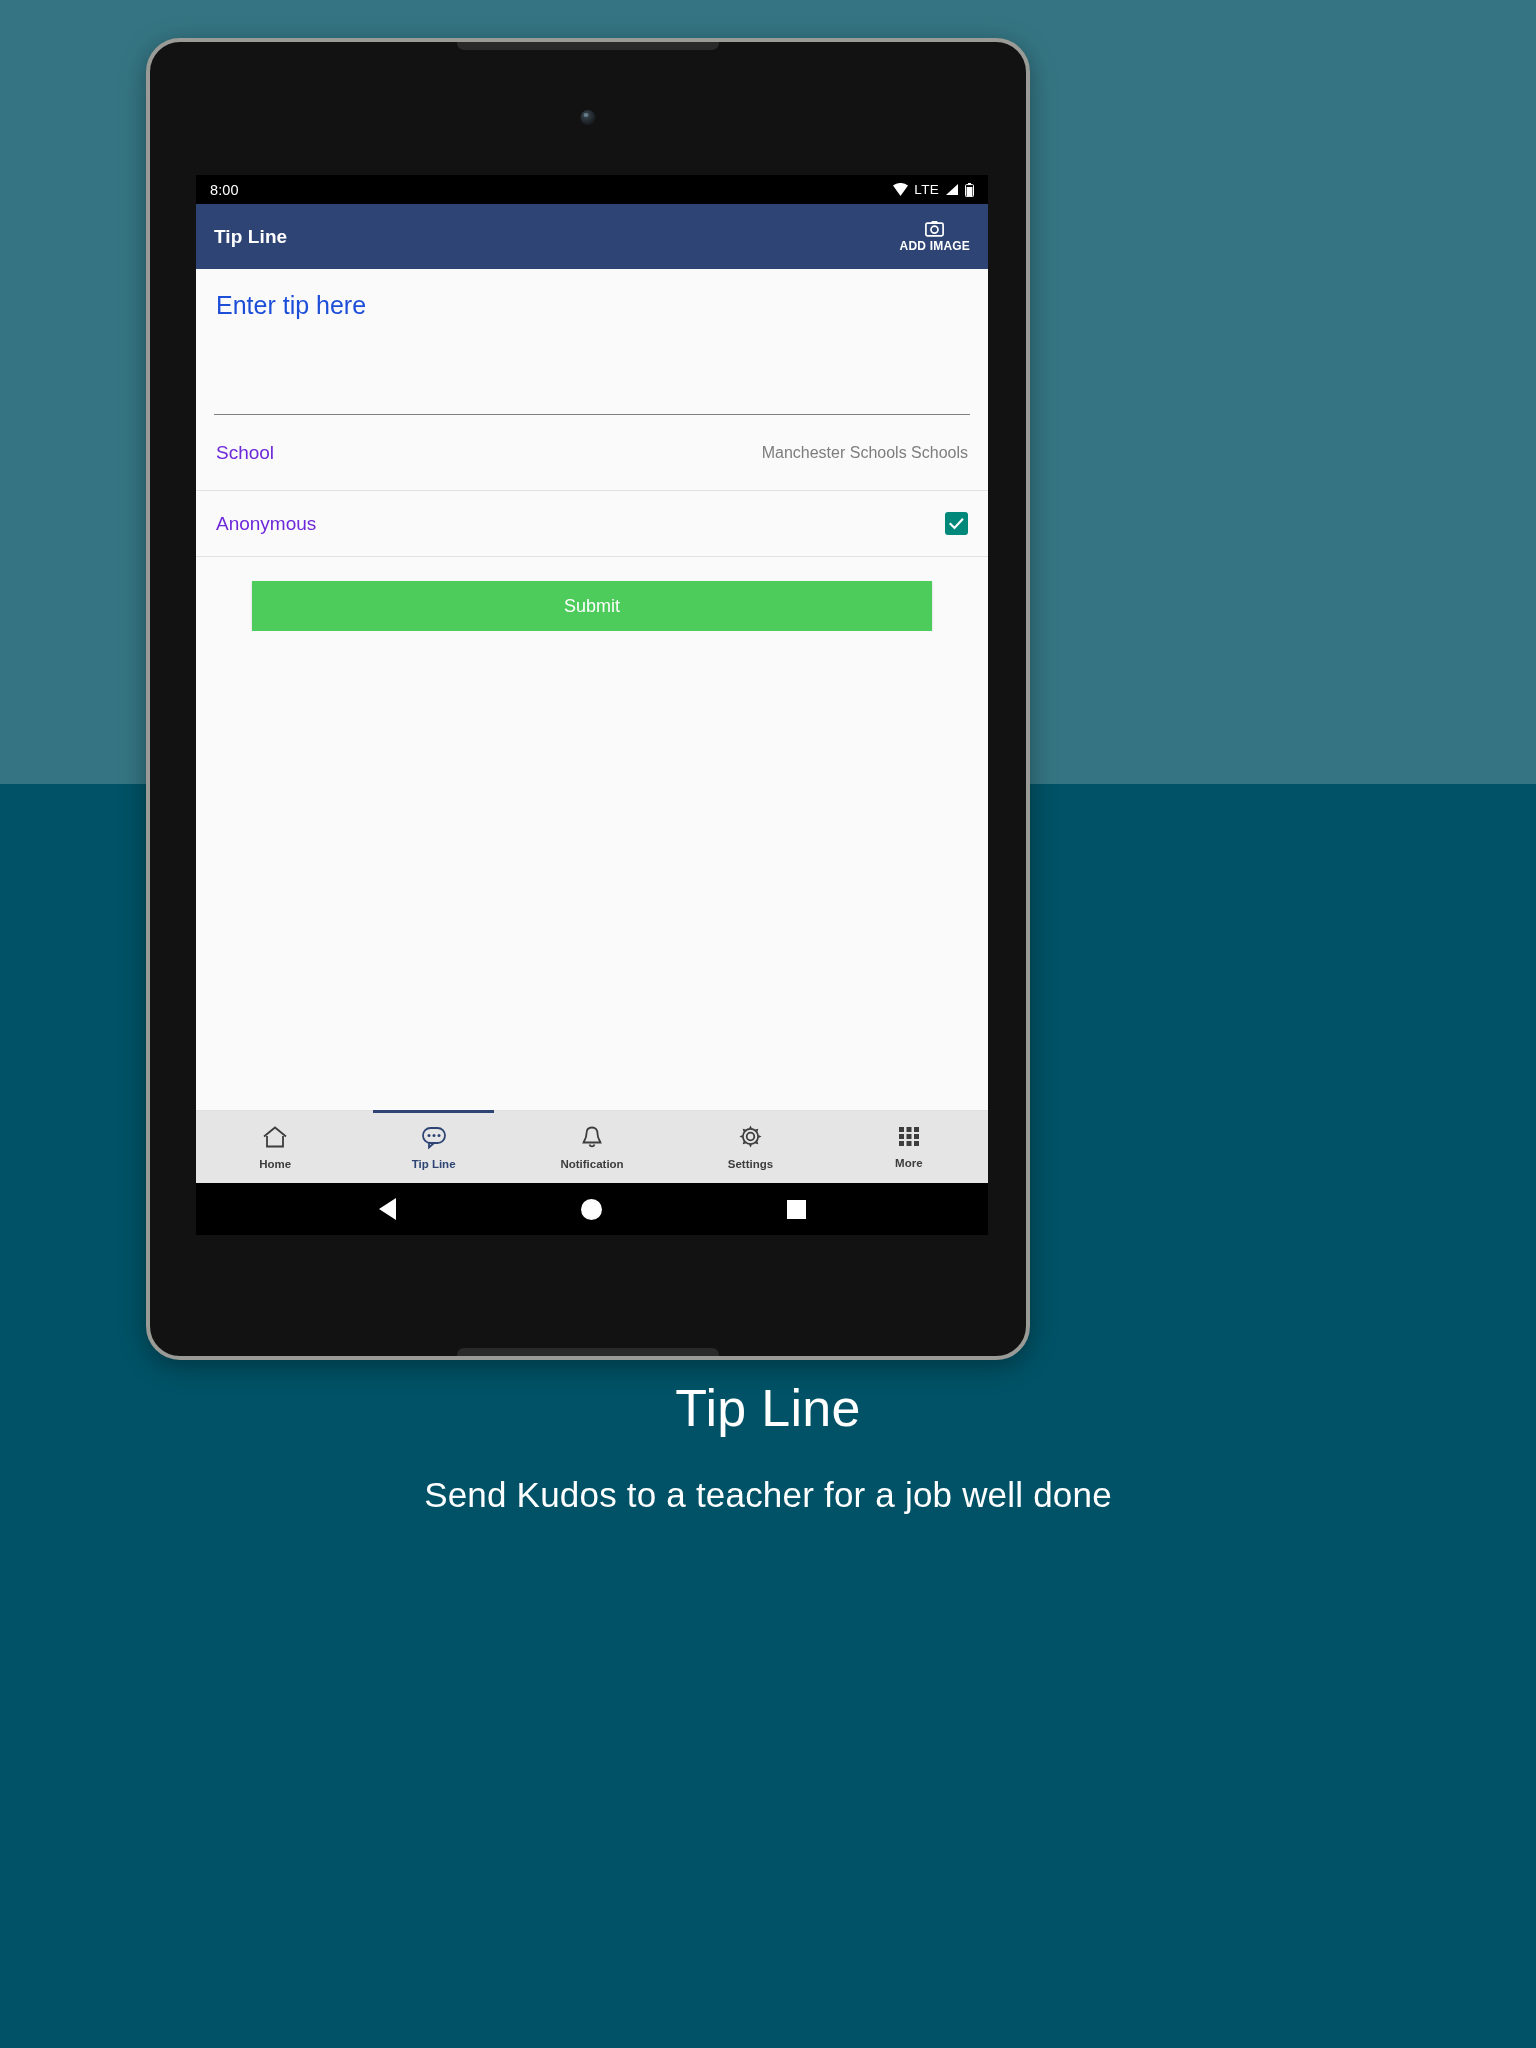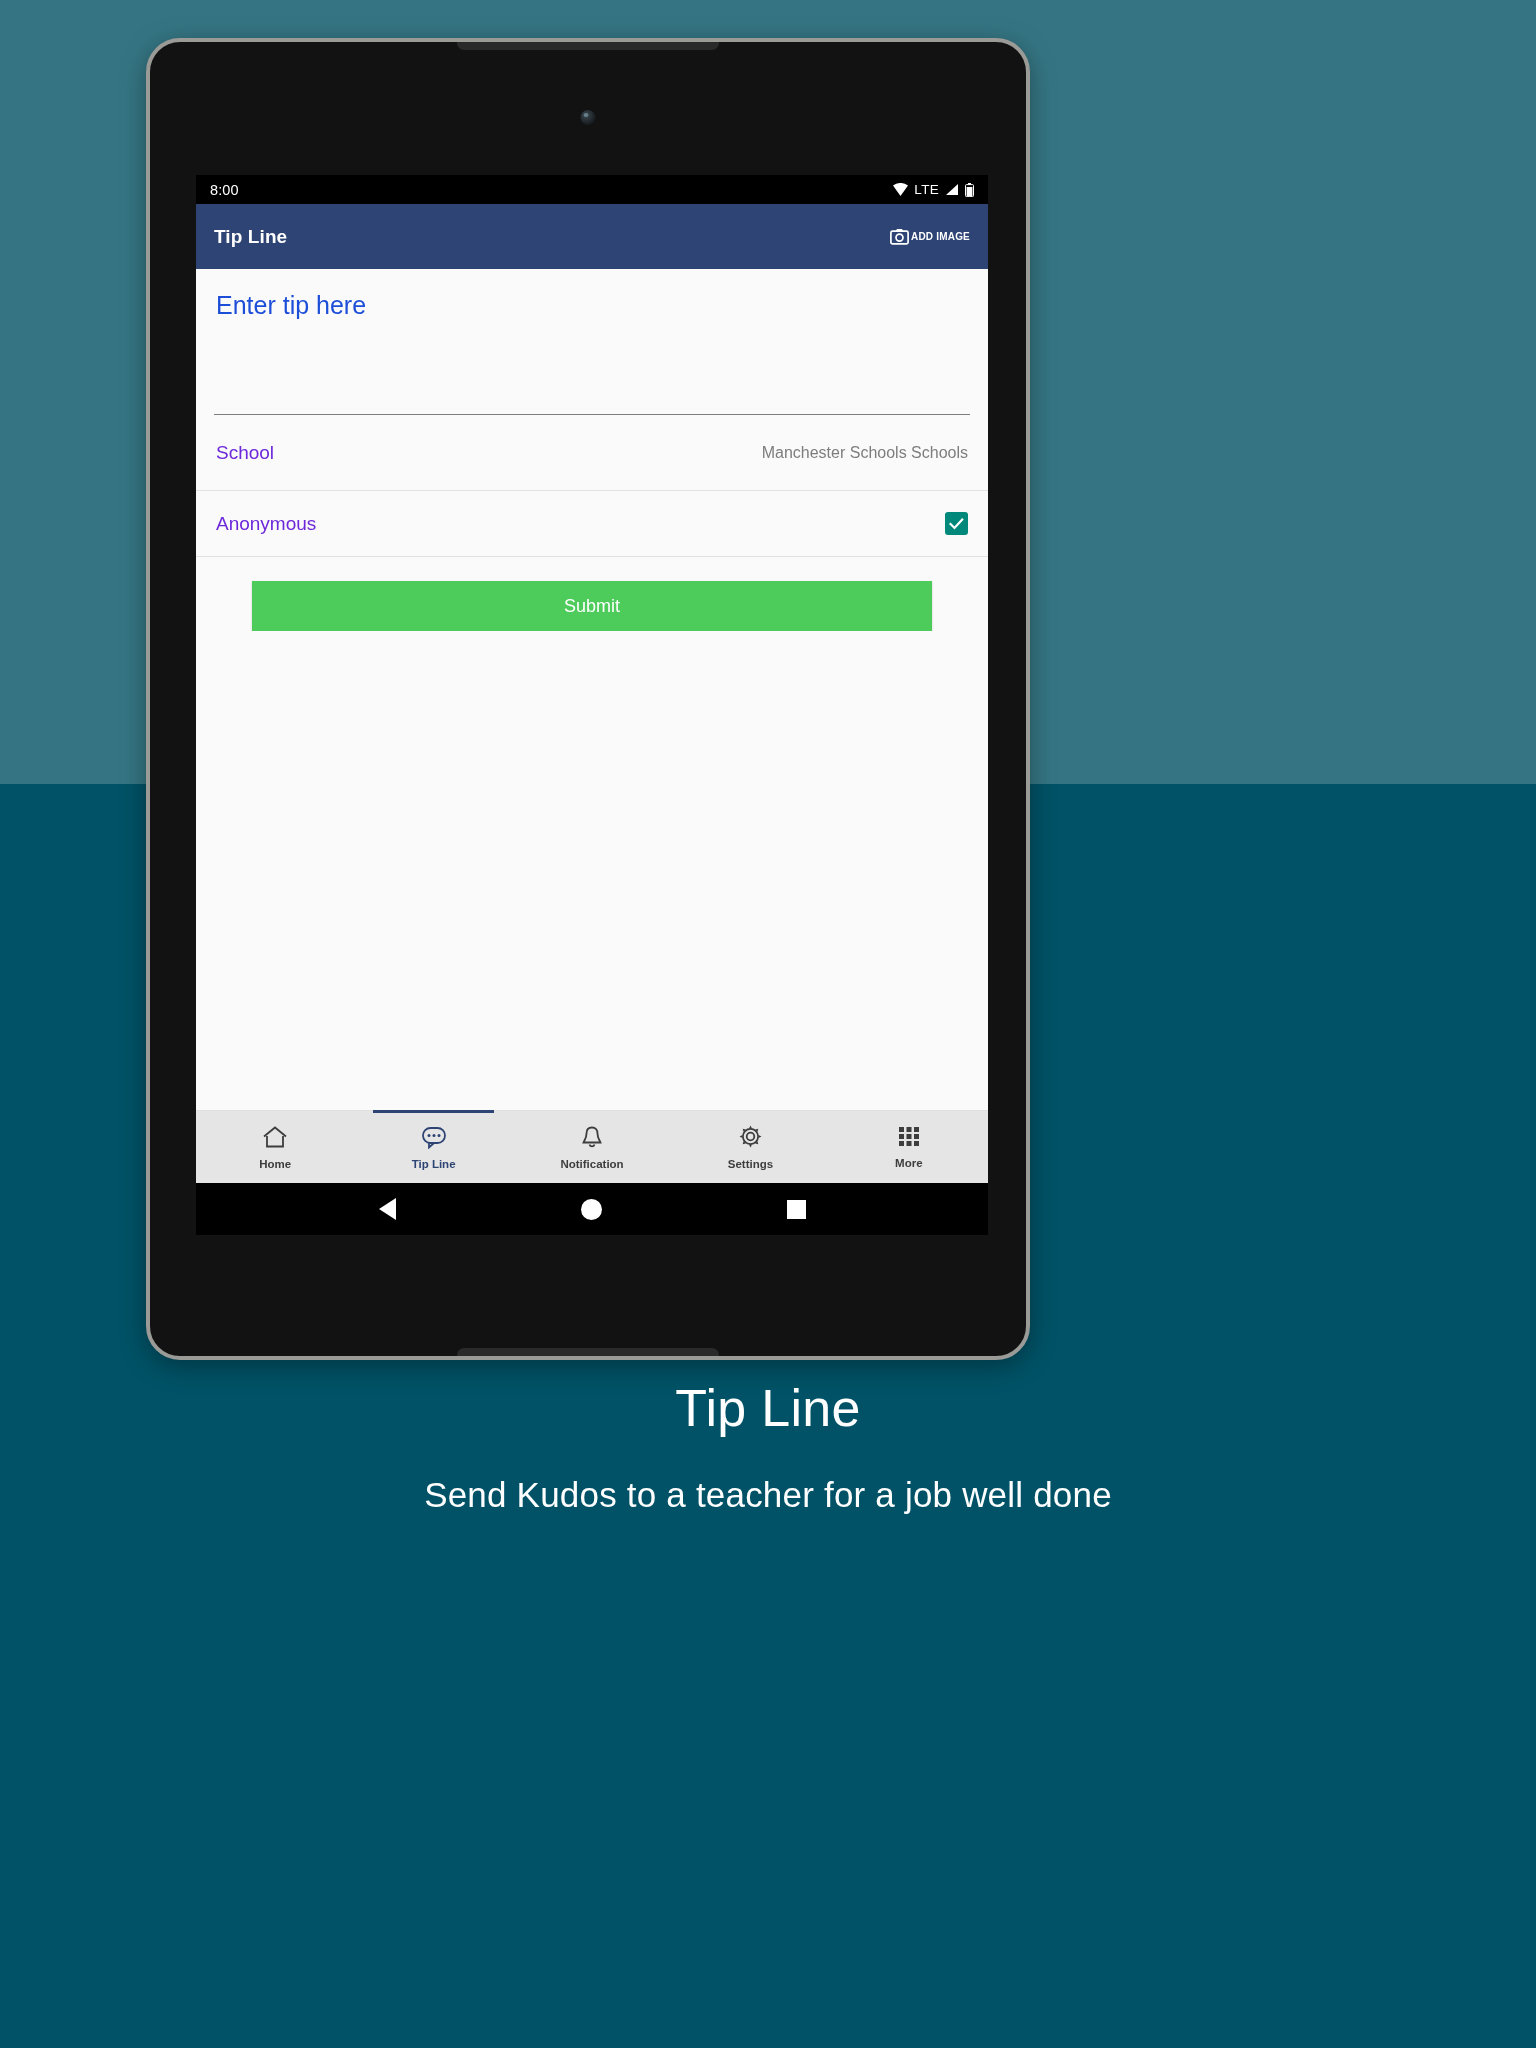--- a/index.html
+++ b/index.html
@@ -83,24 +83,25 @@
     height: 65px; background: #2d4474;
     display: flex; align-items: center;
     padding: 0 18px;
     flex: 0 0 auto;
   }
   .appbar-title {
     color: #fff; font-size: 19px; font-weight: 700; letter-spacing: 0.1px;
   }
   .appbar-action {
     margin-left: auto;
-    color: #fff; font-size: 10px; font-weight: 700;
+    color: #fff; font-size: 12px; font-weight: 700;
     display: flex; align-items: center; gap: 2px;
     letter-spacing: 0.2px;
     cursor: pointer;
+    flex-direction: column;
   }
   .ic-camera { display: block; }
 
   
   .tip-area {
     background: #fafafa;
     padding: 22px 20px 0 20px;
     flex: 0 0 auto;
     height: 145px;
   }

